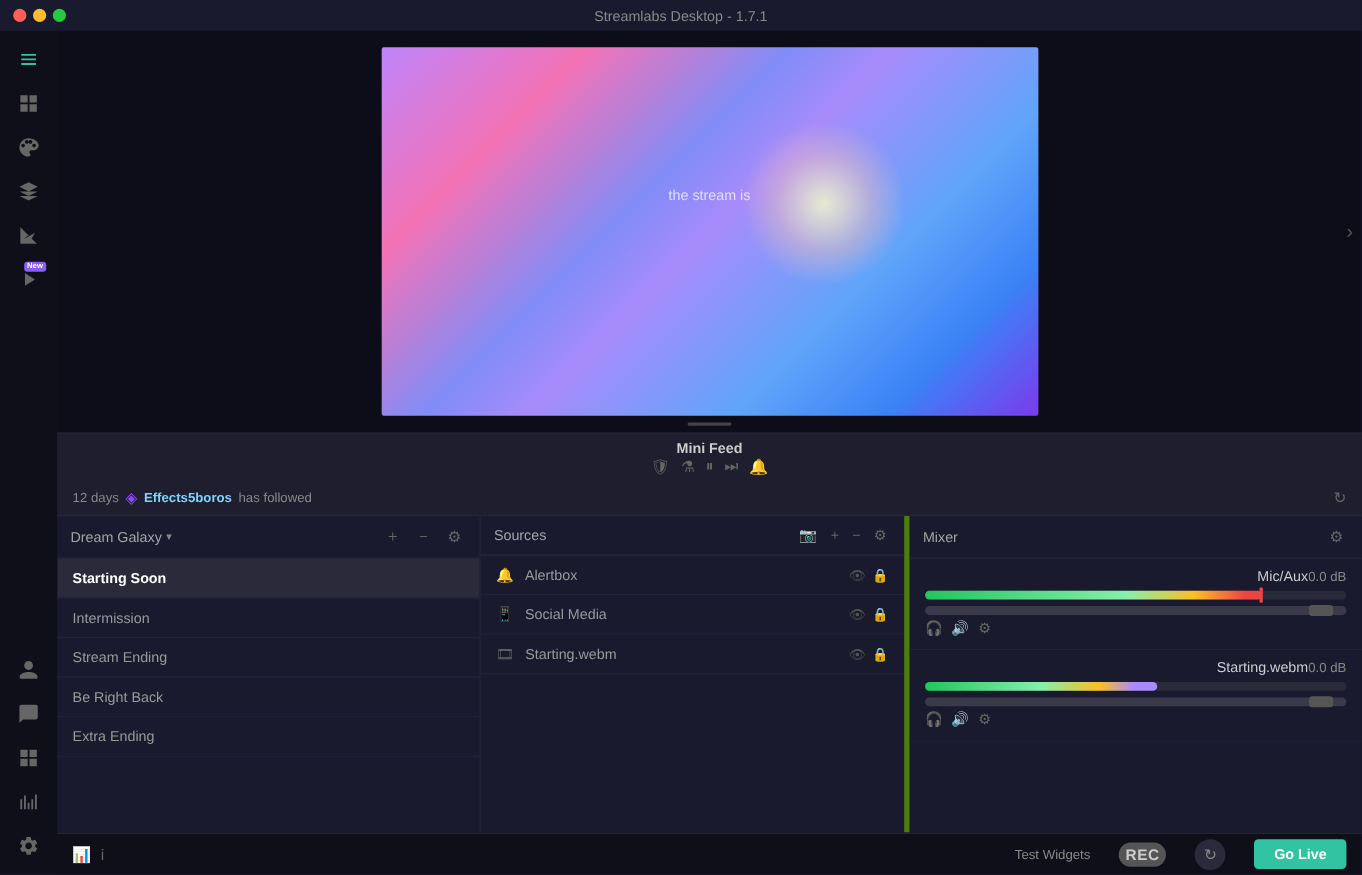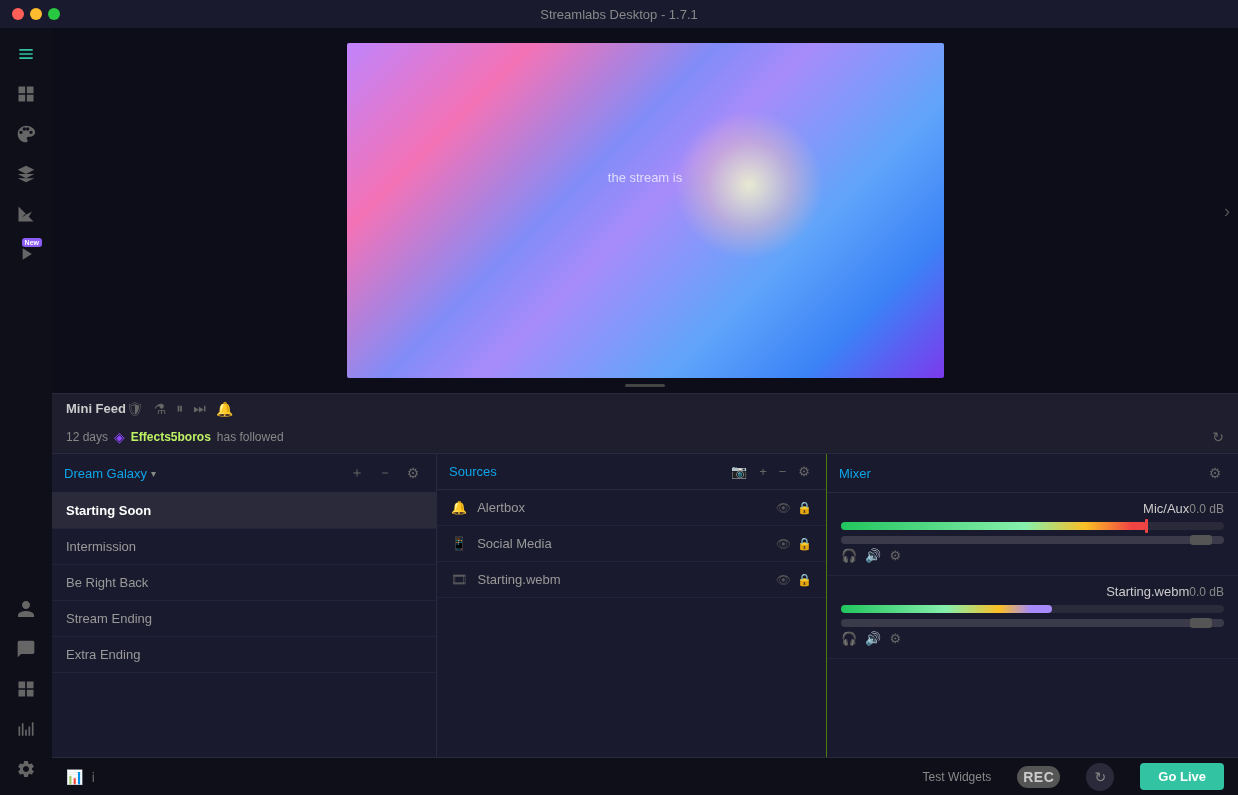--- a/index.html
+++ b/index.html
@@ -173,20 +173,21 @@
     
     .mini-feed-bar {
       background: #1e1e2e;
       border-top: 1px solid #2a2a3e;
       border-bottom: 1px solid #2a2a3e;
     }
     .mini-feed-header {
       display: flex;
       align-items: center;
       padding: 6px 14px;
+      flex-direction: column;
     }
     .mini-feed-title {
       font-size: 13px;
       color: #ccc;
       font-weight: 600;
     }
     .mini-feed-icons {
       display: flex;
       gap: 10px;
       align-items: center;
@@ -198,21 +199,21 @@
     }
     .mini-feed-event {
       padding: 6px 14px 8px;
       font-size: 12px;
       color: #888;
       display: flex;
       align-items: center;
       gap: 6px;
     }
     .mini-feed-event .days { color: #888; }
-    .mini-feed-event .username { color: #bef264; font-weight: 600; }
+    .mini-feed-event .username { color: #7dd3fc; font-weight: 600; }
     .twitch-icon {
       color: #9147ff;
       font-size: 14px;
     }
     .refresh-icon {
       color: #666;
       font-size: 14px;
       cursor: pointer;
       margin-left: auto;
     }
@@ -235,21 +236,21 @@
     }
     .panel-header {
       display: flex;
       align-items: center;
       padding: 8px 12px;
       gap: 6px;
       border-bottom: 1px solid #2a2a3e;
     }
     .panel-title {
       font-size: 13px;
-      color: #0ea5e9;
+      color: #a3a3a3;
       font-weight: 500;
     }
     .scene-name-container {
       display: flex;
       align-items: center;
       gap: 4px;
     }
     .dropdown-arrow {
       color: #888;
       font-size: 10px;
@@ -287,21 +288,21 @@
       color: #fff;
       font-weight: 600;
     }
 
     
     .sources-panel {
       width: 390px;
       background: #1a1a2e;
       display: flex;
       flex-direction: column;
-      border-right: 1px solid #4d7c0f;
+      border-right: 5px solid #4d7c0f;
     }
     .source-list {
       flex: 1;
       overflow-y: auto;
     }
     .source-item {
       padding: 10px 14px;
       font-size: 13px;
       color: #999;
       cursor: pointer;
@@ -602,22 +603,22 @@
           </div>
           <div class="panel-actions">
             <span class="panel-action-btn">＋</span>
             <span class="panel-action-btn">－</span>
             <span class="panel-action-btn">⚙</span>
           </div>
         </div>
         <div class="scene-list">
           <div class="scene-item active">Starting Soon</div>
           <div class="scene-item">Intermission</div>
+          <div class="scene-item">Stream Ending</div>
           <div class="scene-item">Be Right Back</div>
-          <div class="scene-item">Stream Ending</div>
           <div class="scene-item">Extra Ending</div>
         </div>
       </div>
 
       <div class="sources-panel">
         <div class="panel-header">
           <span class="panel-title">Sources</span>
           <div class="panel-actions sources-header-icons">
             <span class="src-icon-btn">📷</span>
             <span class="src-icon-btn">+</span>

